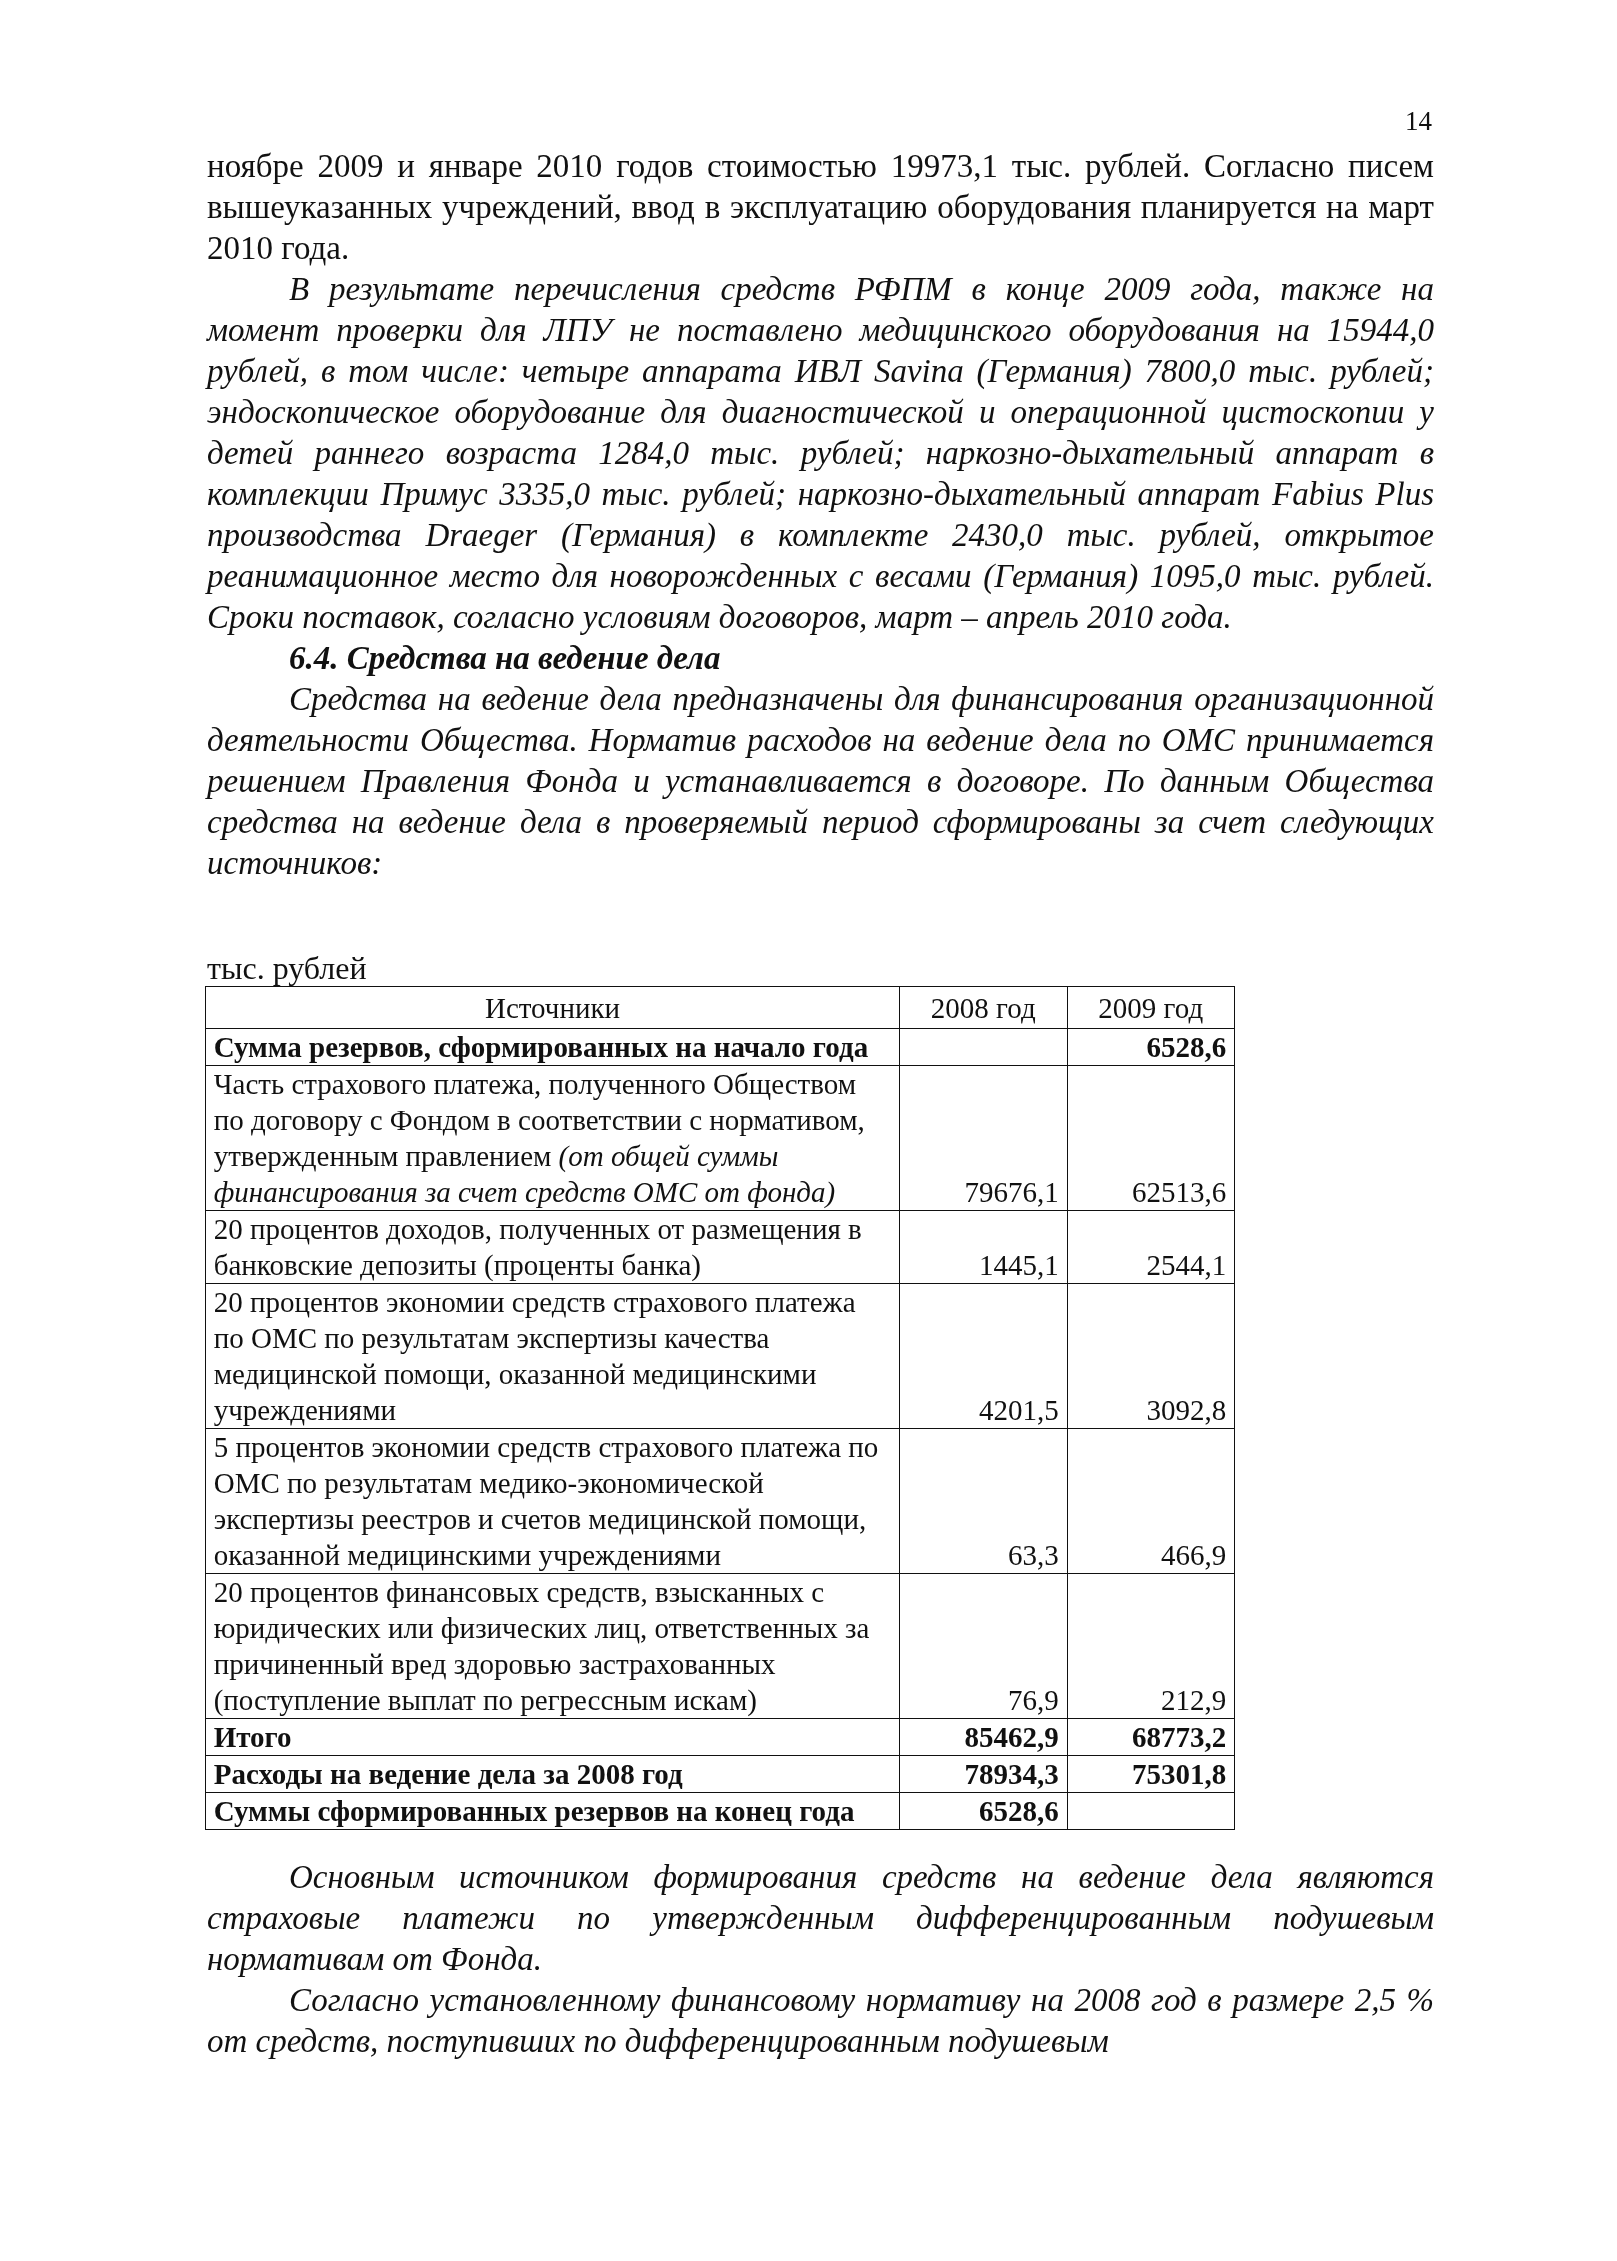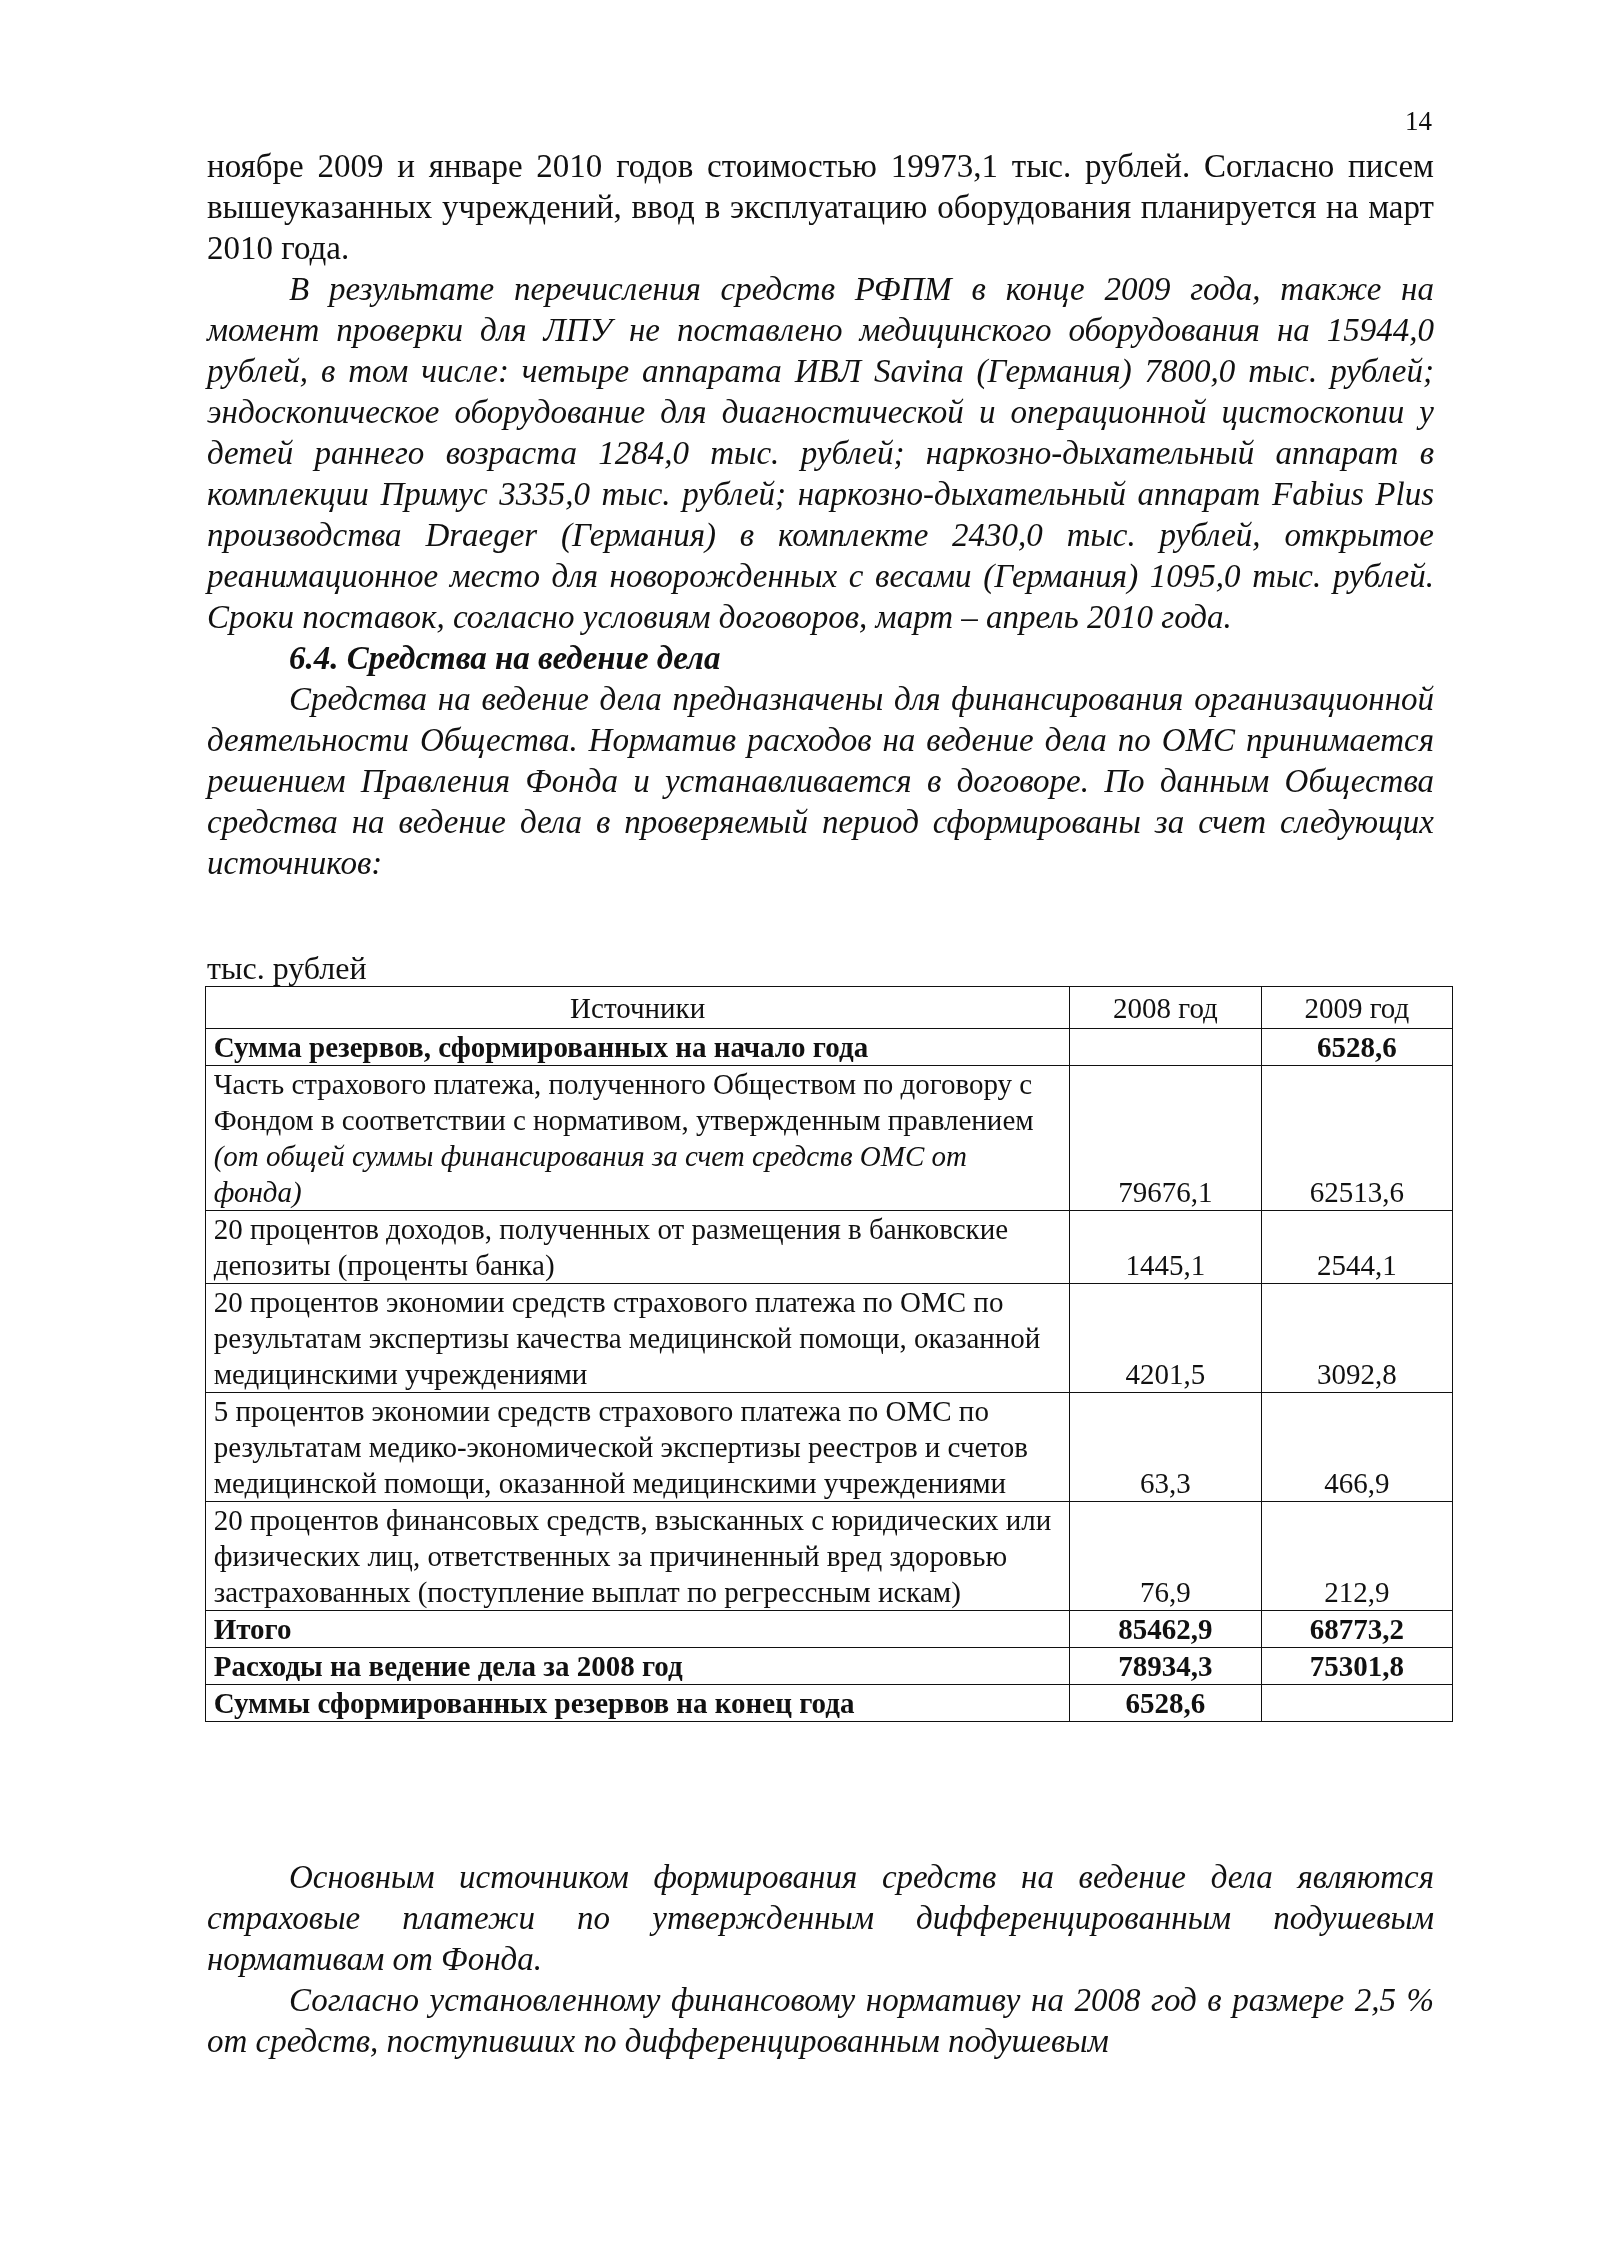--- a/index.html
+++ b/index.html
@@ -40,40 +40,40 @@
       left: 207px;
       width: 1227px;
       top: 949px;
       font-size: 32px;
       line-height: 38px;
     }
     table.sources {
       position: absolute;
       left: 205px;
       top: 986px;
-      width: 1248px;
+      width: 1030px;
       border-collapse: collapse;
       font-size: 29px;
       line-height: 36px;
     }
     table.sources td, table.sources th {
       border: 1.3px solid #111;
       padding: 0 7.7px;
       vertical-align: bottom;
     }
     table.sources th {
       font-weight: normal;
       text-align: center;
       padding-top: 2.6px;
       padding-bottom: 2.6px;
     }
     .col-src { width: 840px; }
     .col-y1 { width: 186px; }
     .col-y2 { width: 186px; }
-    td.num { text-align: center; white-space: nowrap; }
+    td.num { text-align: right; white-space: nowrap; }
     tr.bold td { font-weight: bold; }
     .it { font-style: italic; }
     .after-table {
       top: 1857px;
     }
   </style>
 </head>
 <body>
 
 <div class="page-number">14</div>

